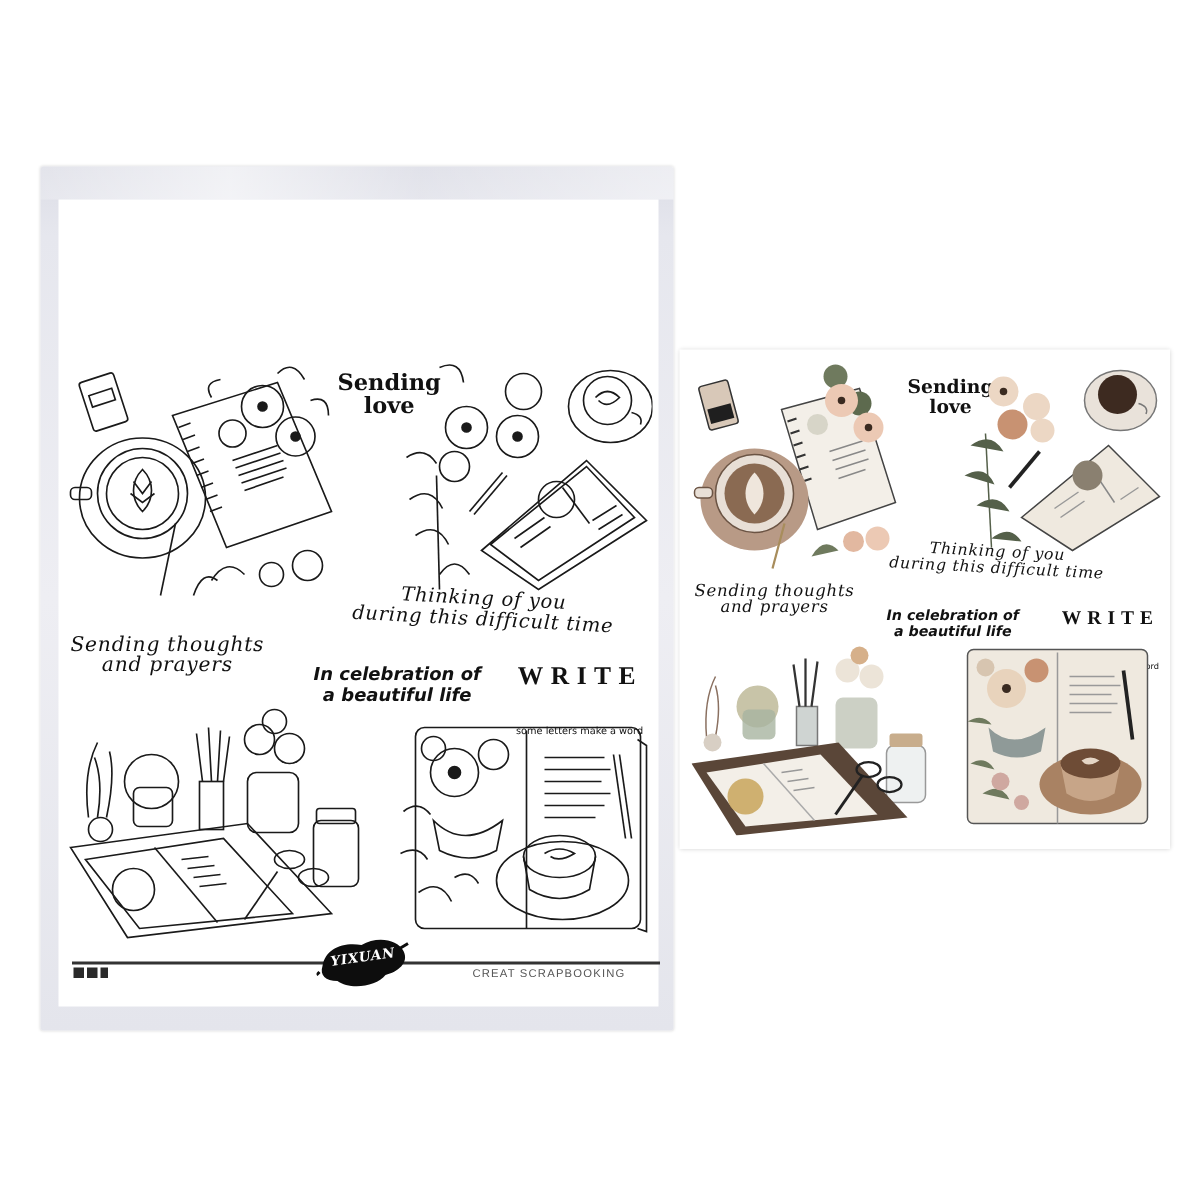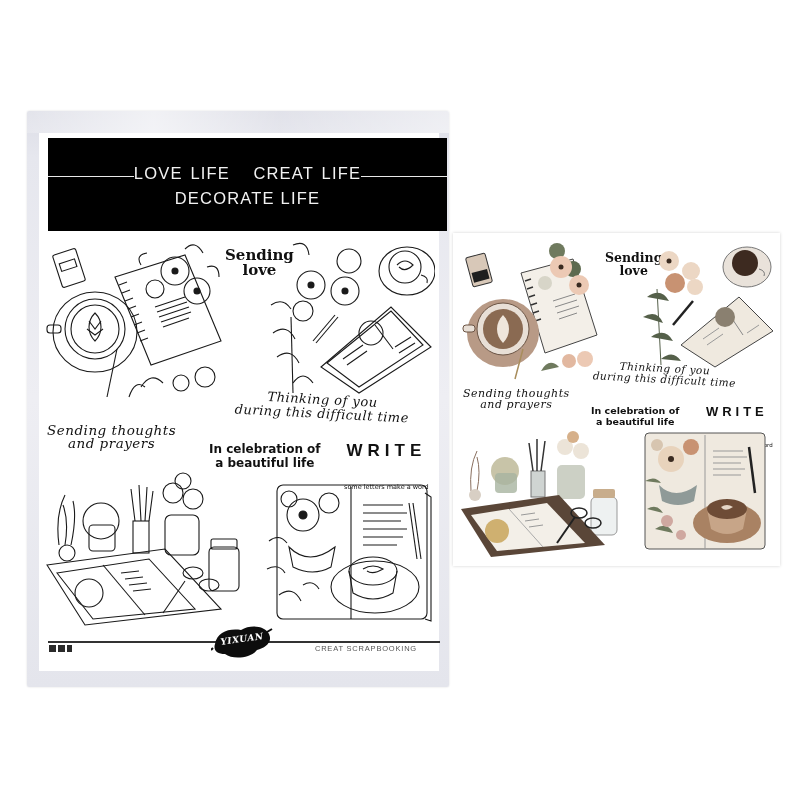--- a/index.html
+++ b/index.html
@@ -33,22 +33,22 @@
     .banner-text {
       position: absolute; left: 0; right: 0; text-align: center;
       font-size: 16.5px; letter-spacing: 1.2px; font-weight: normal;
     }
     .banner-text.t1 { top: 26px; word-spacing: 2px; }
     .banner-text.t2 { top: 51px; }
 
     .phrase { position: absolute; color: #111; white-space: nowrap; }
     .serif-it { font-family: "DejaVu Serif", serif; font-weight: bold; }
     .script { font-family: "DejaVu Serif", serif; font-style: italic; font-weight: normal; letter-spacing: 0.5px; }
-    .sans-bi { font-family: "DejaVu Sans", sans-serif; font-weight: bold; }
-    .write-title { font-family: Liberation Sans, sans-serif; font-weight: bold; letter-spacing: 5px; }
+    .sans-bi { font-family: "DejaVu Sans", sans-serif; font-style: italic; font-weight: bold; }
+    .write-title { font-family: Liberation Serif, serif; font-weight: bold; letter-spacing: 5px; text-align: right; }
     .write-sub { font-family: "DejaVu Sans", sans-serif; font-size: 6.5px; margin-top: 24px; }
 
     .illus { position: absolute; }
     .illus svg { width: 100%; height: 100%; display: block; }
 
     .footer-line {
       position: absolute; left: 9px; width: 392px; top: 508px; height: 1.5px; background: #333;
     }
     .footer-squares { position: absolute; left: 10px; top: 512px; display: flex; gap: 2px; }
     .footer-squares span { width: 7px; height: 7px; background: #2a2a2a; display: block; }
@@ -71,26 +71,20 @@
       box-shadow: 0 0 3px rgba(0,0,0,0.18);
     }
   </style>
 </head>
 <body>
 
 <div class="package">
   <div class="package-sheen"></div>
   <div class="stamp-card">
 
-    <div class="banner">
-      <div class="banner-line l"></div>
-      <div class="banner-line r"></div>
-      <div class="banner-text t1" style="white-space:pre;">LOVE LIFE   CREAT LIFE</div>
-      <div class="banner-text t2">DECORATE LIFE</div>
-    </div>
 
     <div class="illus" style="left:6px; top:104px; width:190px; height:170px;">
       <svg viewBox="0 0 190 170" fill="none" stroke="#1a1a1a" stroke-width="1.1">
         <g>
           <rect x="12" y="14" width="24" height="34" rx="2" transform="rotate(-18 24 31)"></rect>
           <rect x="16" y="24" width="16" height="8" transform="rotate(-18 24 31)"></rect>
         </g>
         <g>
           <ellipse cx="50" cy="95" rx="42" ry="40"></ellipse>
           <circle cx="50" cy="92" r="30"></circle>

